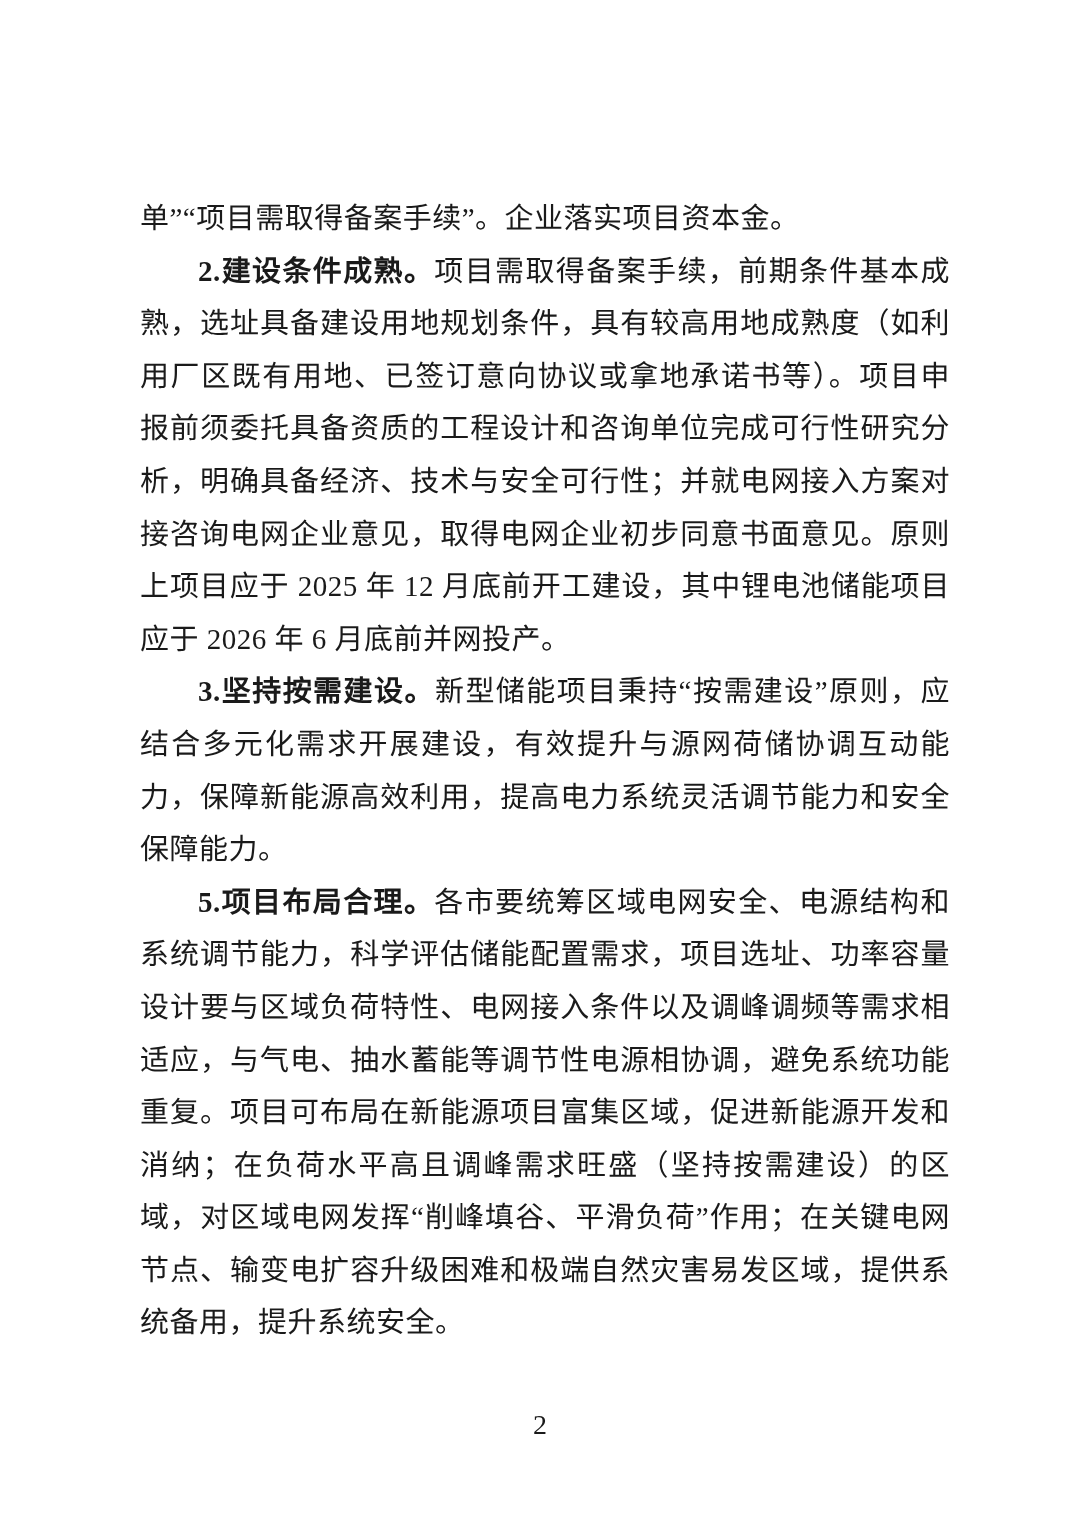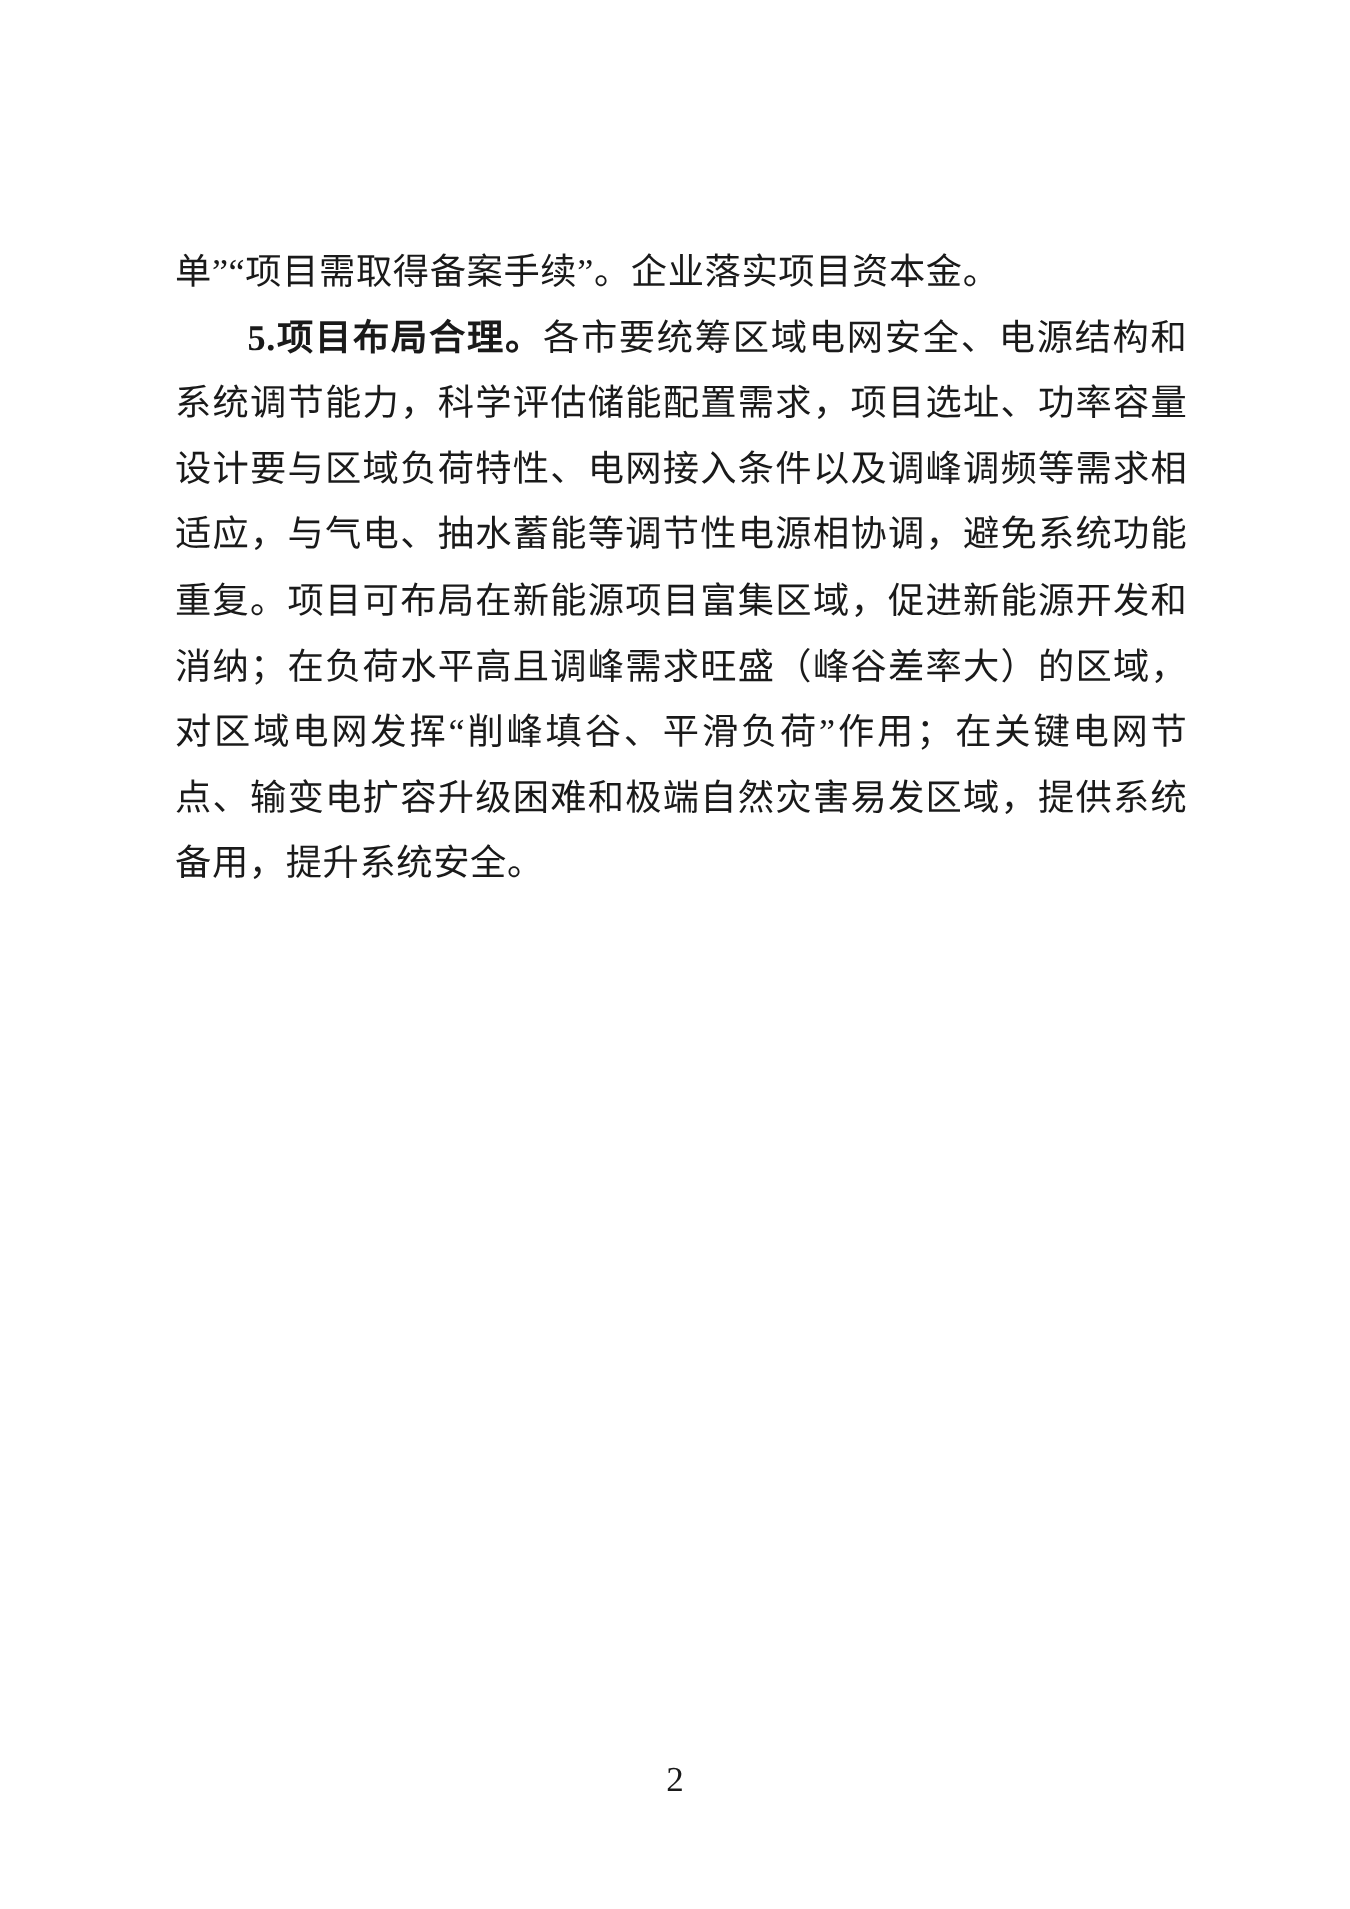--- a/index.html
+++ b/index.html
@@ -52,22 +52,28 @@
 </head>
 <body>
 
 <div class="page">
   <div class="body-text">
 
     <p>
       <span>单”“项目需取得备案手续”。企业落实项目资本金。</span>
     </p>
 
-
+    <p class="indent">
+      <span class="para-lead">2.建设条件成熟。</span><span>项目需取得备案手续，前期条件基本成熟，选址具备建设用地规划条件，具有较高用地成熟度（如利用厂区既有用地、已签订意向协议或拿地承诺书等）。项目申报前须委托具备资质的工程设计和咨询单位完成可行性研究分析，明确具备经济、技术与安全可行性；并就电网接入方案对接咨询电网企业意见，取得电网企业初步同意书面意见。原则上项目应于 2025 年 12 月底前开工建设，其中锂电池储能项目应于 2026 年 6 月底前并网投产。</span>
+    </p>
 
     <p class="indent">
-      <span class="para-lead">5.项目布局合理。</span><span>各市要统筹区域电网安全、电源结构和系统调节能力，科学评估储能配置需求，项目选址、功率容量设计要与区域负荷特性、电网接入条件以及调峰调频等需求相适应，与气电、抽水蓄能等调节性电源相协调，避免系统功能重复。项目可布局在新能源项目富集区域，促进新能源开发和消纳；在负荷水平高且调峰需求旺盛（峰谷差率大）的区域，对区域电网发挥“削峰填谷、平滑负荷”作用；在关键电网节点、输变电扩容升级困难和极端自然灾害易发区域，提供系统备用，提升系统安全。</span>
+      <span class="para-lead">3.坚持按需建设。</span><span>新型储能项目秉持“按需建设”原则，应结合多元化需求开展建设，有效提升与源网荷储协调互动能力，保障新能源高效利用，提高电力系统灵活调节能力和安全保障能力。</span>
+    </p>
+
+    <p class="indent">
+      <span class="para-lead">5.项目布局合理。</span><span>各市要统筹区域电网安全、电源结构和系统调节能力，科学评估储能配置需求，项目选址、功率容量设计要与区域负荷特性、电网接入条件以及调峰调频等需求相适应，与气电、抽水蓄能等调节性电源相协调，避免系统功能重复。项目可布局在新能源项目富集区域，促进新能源开发和消纳；在负荷水平高且调峰需求旺盛（坚持按需建设）的区域，对区域电网发挥“削峰填谷、平滑负荷”作用；在关键电网节点、输变电扩容升级困难和极端自然灾害易发区域，提供系统备用，提升系统安全。</span>
     </p>
 
   </div>
 </div>
 
 <div class="page-number">2</div>
 
 </body></html>

